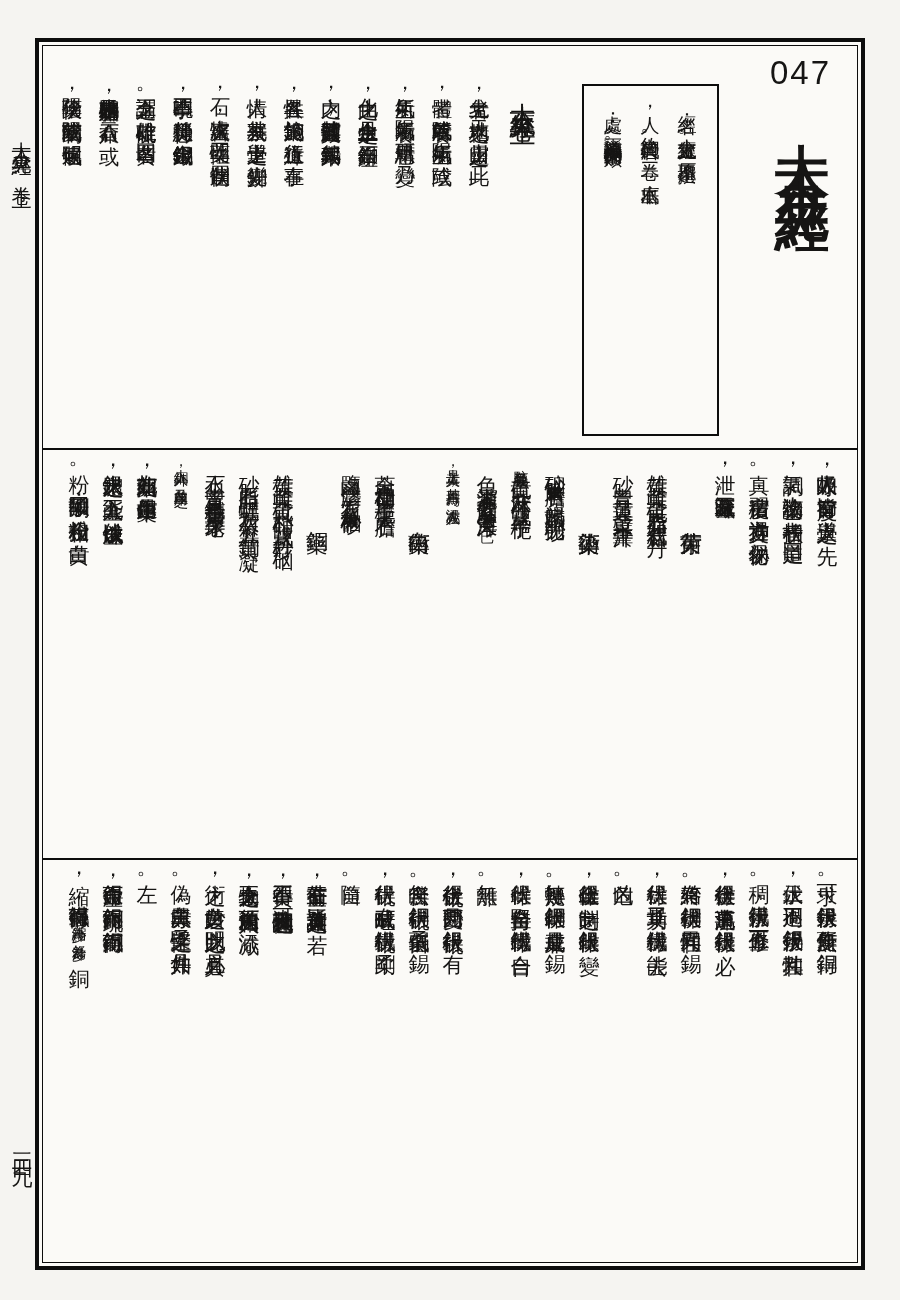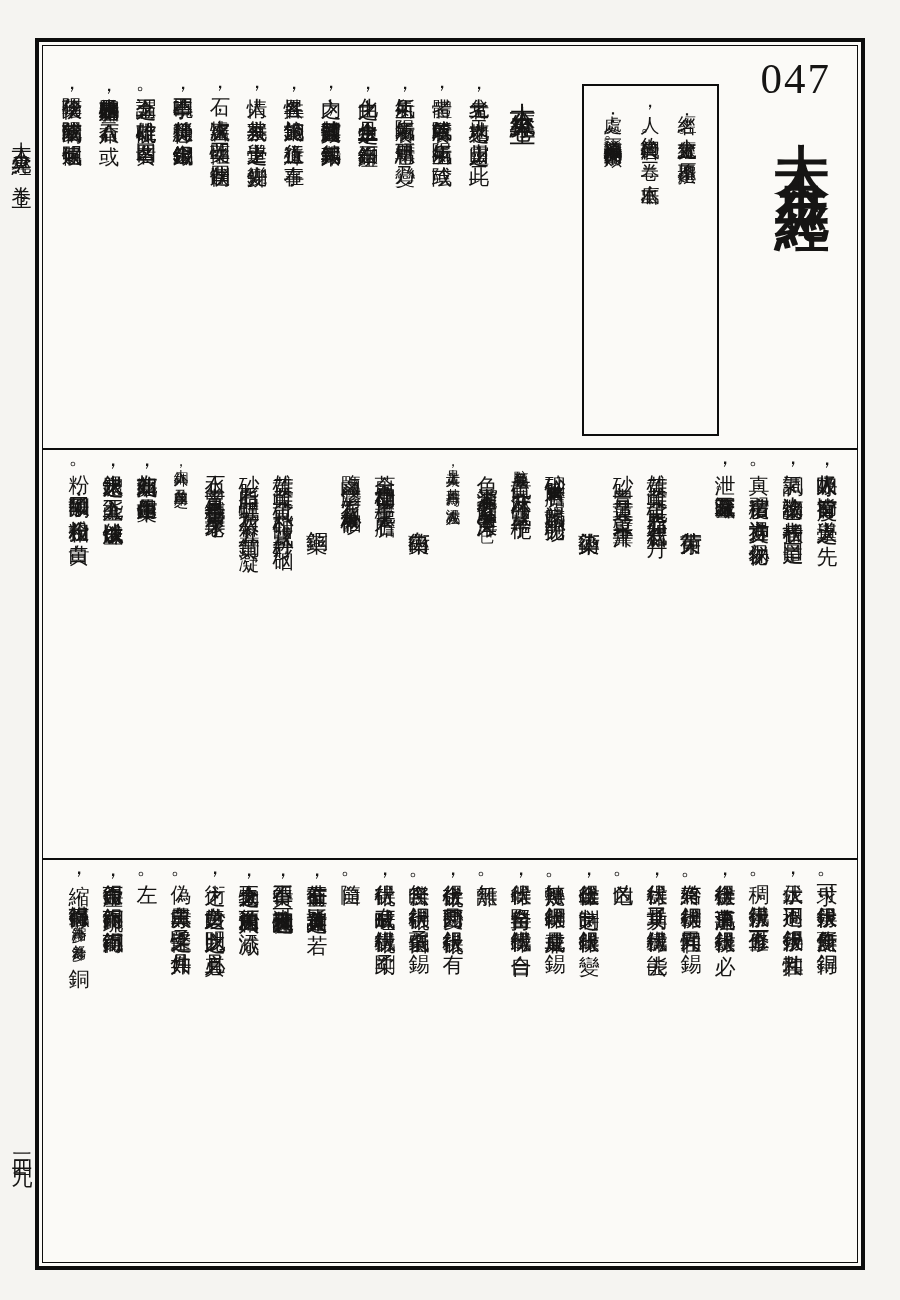--- a/index.html
+++ b/index.html
@@ -32,21 +32,21 @@
   }
 
   .section{position:relative;box-sizing:border-box;}
   .sec-upper{height:404px;border-bottom:2px solid #0d0d0d;}
   .sec-middle{height:410px;border-bottom:2px solid #0d0d0d;}
   .sec-lower{height:400px;}
 
   
   .page-code{
     position:absolute;top:8px;right:26px;
-    font-size:43px;letter-spacing:2px;font-family:Liberation Serif, serif;
+    font-size:33px;letter-spacing:2px;font-family:Liberation Sans, sans-serif;
   }
   .main-title{
     position:absolute;top:54px;right:18px;
     font-size:54px;font-weight:700;letter-spacing:15px;line-height:74px;
   }
   .annot-box{
     position:absolute;top:38px;right:138px;height:352px;
     border:2px solid #0d0d0d;padding:15px 11px;box-sizing:border-box;
     font-size:19px;line-height:37px;letter-spacing:1px;
   }

